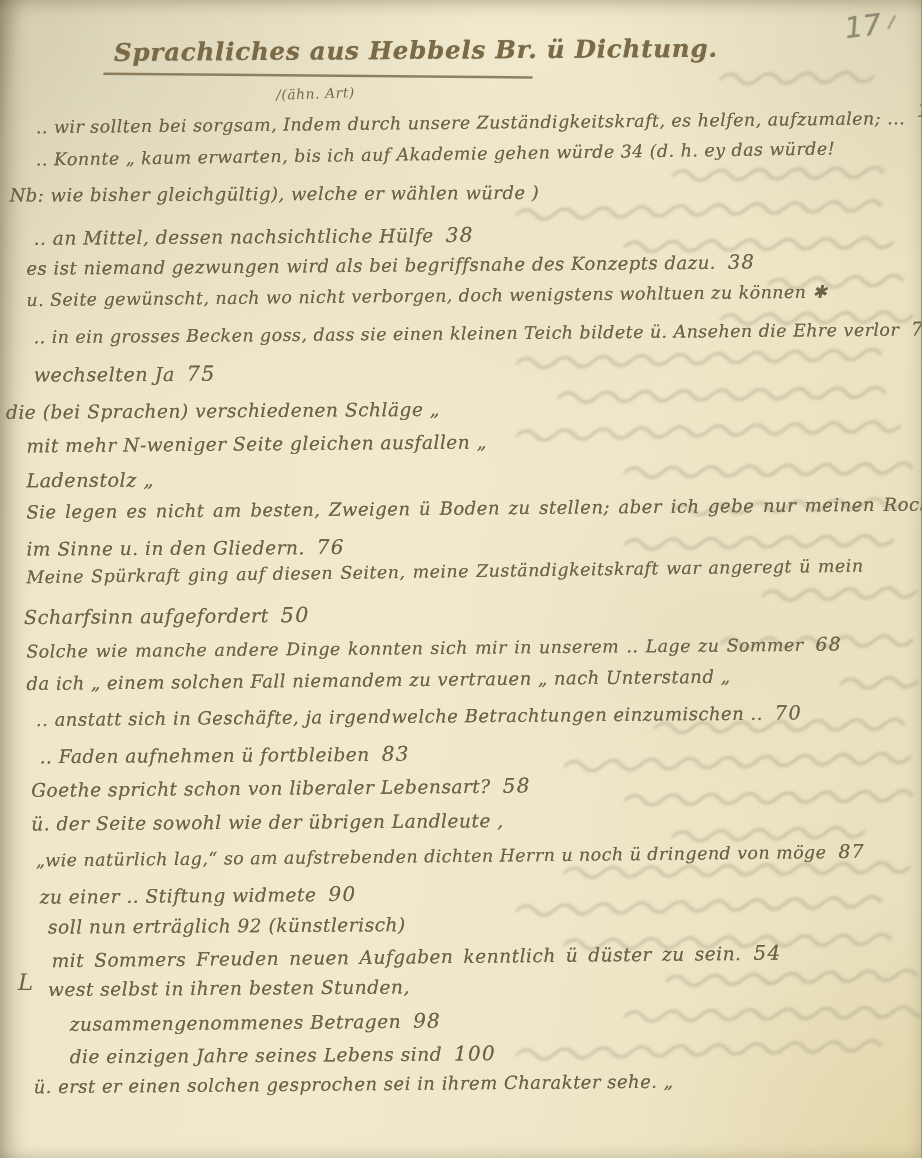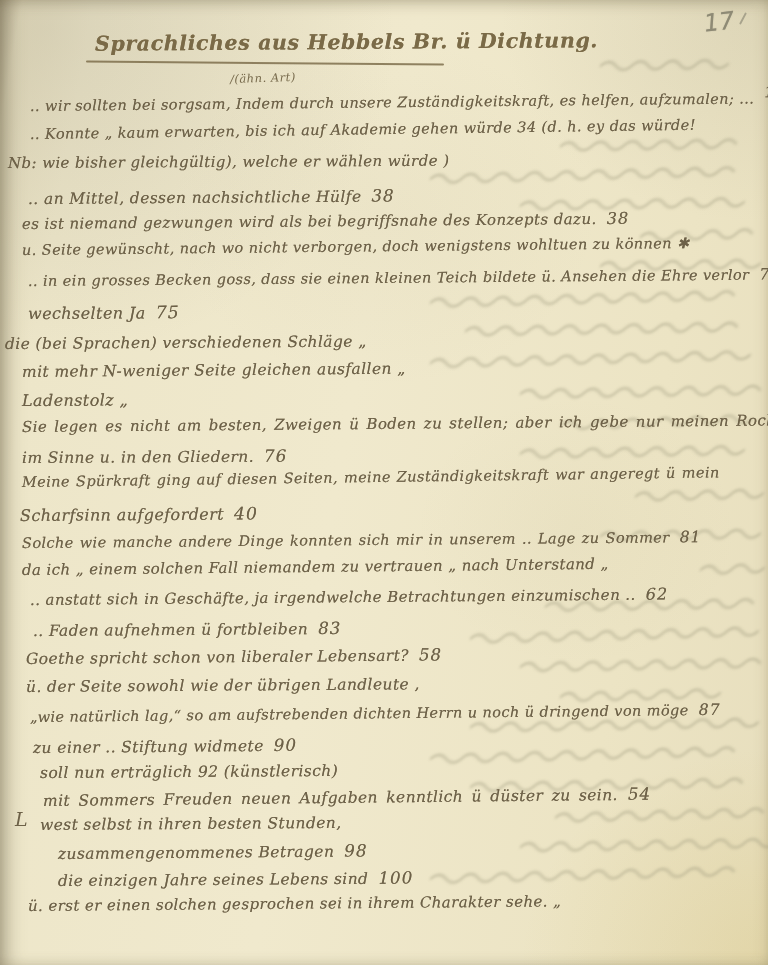--- a/index.html
+++ b/index.html
@@ -245,24 +245,24 @@
       <div class="hand" style="top: 214px; left: 22px; font-size: 15px; word-spacing: 0px; transform: rotate(-0.5deg);"><span>es ist niemand gezwungen wird als bei begriffsnahe des Konzepts dazu.</span><span class="num">38</span></div>
       <div class="hand" style="top: 242px; left: 22px; font-size: 14.5px; word-spacing: 0px; transform: rotate(-0.6deg);"><span>u. Seite gewünscht, nach wo nicht verborgen, doch wenigstens wohltuen zu können ✱</span></div>
       <div class="hand" style="top: 271px; left: 28px; font-size: 14.5px; word-spacing: 0px; transform: rotate(-0.5deg);"><span>.. in ein grosses Becken goss, dass sie einen kleinen Teich bildete ü. Ansehen die Ehre verlor</span><span class="num">72</span></div>
       <div class="hand" style="top: 303px; left: 28px; font-size: 16px; word-spacing: 0px; transform: rotate(-0.3deg);"><span>wechselten Ja</span><span class="num">75</span></div>
       <div class="hand" style="top: 335px; left: 5px; font-size: 15.5px; word-spacing: 0px; transform: rotate(-0.4deg);"><span>die (bei Sprachen) verschiedenen Schläge „</span></div>
       <div class="hand" style="top: 363px; left: 22px; font-size: 15.5px; word-spacing: 0px; transform: rotate(-0.5deg);"><span>mit mehr N-weniger Seite gleichen ausfallen „</span></div>
       <div class="hand" style="top: 391px; left: 22px; font-size: 16px; word-spacing: 0px; transform: rotate(-0.3deg);"><span>Ladenstolz „</span></div>
       <div class="hand" style="top: 418px; left: 22px; font-size: 15px; word-spacing: 2px; transform: rotate(-0.5deg);"><span>Sie legen es nicht am besten, Zweigen ü Boden zu stellen; aber ich gebe nur meinen Rock</span></div>
       <div class="hand" style="top: 447px; left: 22px; font-size: 15.5px; word-spacing: 0px; transform: rotate(-0.3deg);"><span>im Sinne u. in den Gliedern.</span><span class="num">76</span></div>
       <div class="hand" style="top: 474px; left: 22px; font-size: 14.5px; word-spacing: 1px; transform: rotate(-0.8deg);"><span>Meine Spürkraft ging auf diesen Seiten, meine Zuständigkeitskraft war angeregt ü mein</span></div>
-      <div class="hand" style="top: 505px; left: 20px; font-size: 16px; word-spacing: 0px; transform: rotate(-0.4deg);"><span>Scharfsinn aufgefordert</span><span class="num">40</span></div>
-      <div class="hand" style="top: 533px; left: 22px; font-size: 14.5px; word-spacing: 1px; transform: rotate(-0.5deg);"><span>Solche wie manche andere Dinge konnten sich mir in unserem .. Lage zu Sommer</span><span class="num">81</span></div>
+      <div class="hand" style="top: 505px; left: 20px; font-size: 16px; word-spacing: 0px; transform: rotate(-0.4deg);"><span>Scharfsinn aufgefordert</span><span class="num">50</span></div>
+      <div class="hand" style="top: 533px; left: 22px; font-size: 14.5px; word-spacing: 1px; transform: rotate(-0.5deg);"><span>Solche wie manche andere Dinge konnten sich mir in unserem .. Lage zu Sommer</span><span class="num">68</span></div>
       <div class="hand" style="top: 561px; left: 22px; font-size: 15px; word-spacing: 0px; transform: rotate(-0.6deg);"><span>da ich „ einem solchen Fall niemandem zu vertrauen „ nach Unterstand „</span></div>
-      <div class="hand" style="top: 590px; left: 30px; font-size: 15px; word-spacing: 0px; transform: rotate(-0.5deg);"><span>.. anstatt sich in Geschäfte, ja irgendwelche Betrachtungen einzumischen ..</span><span class="num">62</span></div>
+      <div class="hand" style="top: 590px; left: 30px; font-size: 15px; word-spacing: 0px; transform: rotate(-0.5deg);"><span>.. anstatt sich in Geschäfte, ja irgendwelche Betrachtungen einzumischen ..</span><span class="num">70</span></div>
       <div class="hand" style="top: 620px; left: 33px; font-size: 15.5px; word-spacing: 0px; transform: rotate(-0.4deg);"><span>.. Faden aufnehmen ü fortbleiben</span><span class="num">83</span></div>
       <div class="hand" style="top: 648px; left: 26px; font-size: 15.5px; word-spacing: 0px; transform: rotate(-0.5deg);"><span>Goethe spricht schon von liberaler Lebensart?</span><span class="num">58</span></div>
       <div class="hand" style="top: 678px; left: 26px; font-size: 15.5px; word-spacing: 0px; transform: rotate(-0.4deg);"><span>ü. der Seite sowohl wie der übrigen Landleute ,</span></div>
       <div class="hand" style="top: 707px; left: 30px; font-size: 14.5px; word-spacing: 0px; transform: rotate(-0.6deg);"><span>„wie natürlich lag,“ so am aufstrebenden dichten Herrn u noch ü dringend von möge</span><span class="num">87</span></div>
       <div class="hand" style="top: 737px; left: 33px; font-size: 15.5px; word-spacing: 0px; transform: rotate(-0.5deg);"><span>zu einer .. Stiftung widmete</span><span class="num">90</span></div>
       <div class="hand" style="top: 764px; left: 40px; font-size: 15.5px; word-spacing: 0px; transform: rotate(-0.4deg);"><span>soll nun erträglich 92 (künstlerisch)</span></div>
       <div class="hand" style="top: 790px; left: 43px; font-size: 15.5px; word-spacing: 3px; transform: rotate(-0.6deg);"><span>mit Sommers Freuden neuen Aufgaben kenntlich ü düster zu sein.</span><span class="num">54</span></div>
       <div class="hand" style="top: 816px; left: 40px; font-size: 15.5px; word-spacing: 0px; transform: rotate(-0.4deg);"><span>west selbst in ihren besten Stunden,</span></div>
       <div class="hand" style="top: 843px; left: 58px; font-size: 15.5px; word-spacing: 0px; transform: rotate(-0.5deg);"><span>zusammengenommenes Betragen</span><span class="num">98</span></div>
       <div class="hand" style="top: 870px; left: 58px; font-size: 15.5px; word-spacing: 0px; transform: rotate(-0.4deg);"><span>die einzigen Jahre seines Lebens sind</span><span class="num">100</span></div>

